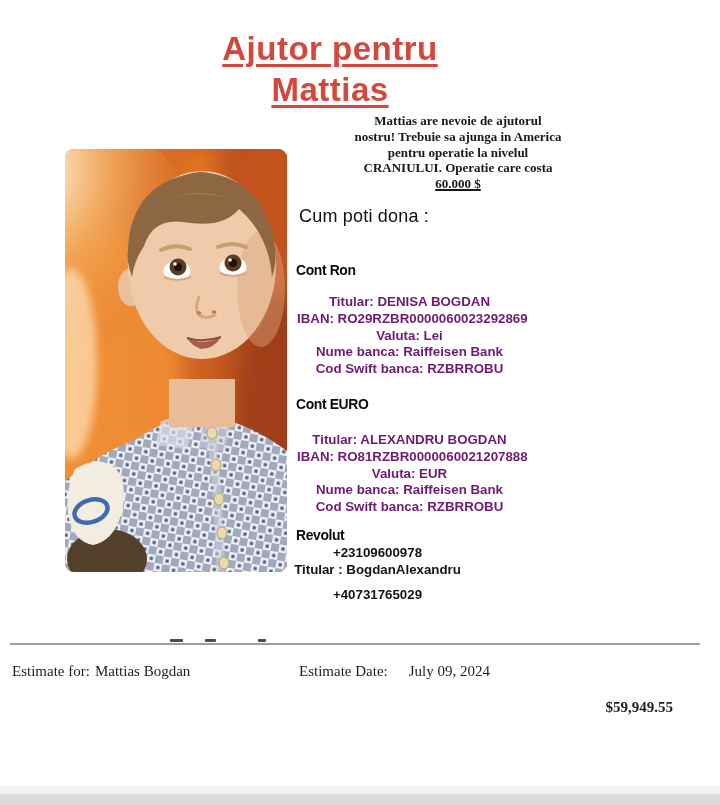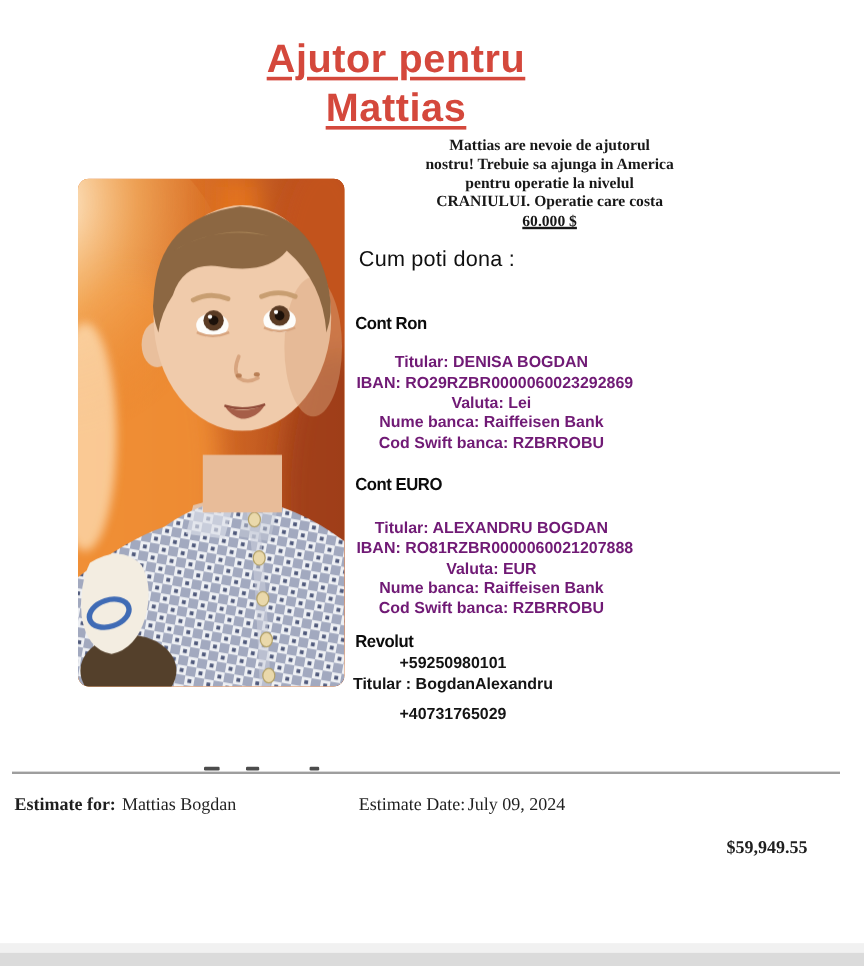--- a/index.html
+++ b/index.html
@@ -74,24 +74,24 @@
   .fragment{height:3px;background:#4c4c4c;top:639px;border-radius:1px;}
   .frag-a{left:170px;width:13px;}
   .frag-b{left:205px;width:11px;}
   .frag-c{left:258px;width:8px;}
 
   .est-row{
     font-family:"Liberation Serif",serif;font-size:15px;color:#1f1f1f;
     white-space:nowrap;
   }
   .est-for{top:663px;left:12px;}
-  .est-for .lab{font-weight:700;}
+  .est-for .lab{font-weight:400;}
   .est-for .val{margin-left:5px;}
   .est-date{top:663px;left:299px;}
-  .est-date .val{margin-left:2px;}
+  .est-date .val{margin-left:21px;}
   .grand-label{top:699px;left:12px;font-weight:700;}
   .grand-total{top:699px;left:473px;width:200px;text-align:right;font-weight:700;}
 
   .footer-light{top:786px;left:0;width:720px;height:8px;background:#f1f1f1;}
   .footer-band{top:794px;left:0;width:720px;height:11px;background:#dbdbdb;}
 </style>
 </head>
 <body>
 
 <div class="abs" style="inset:0;border-radius:13px;">
@@ -210,21 +210,21 @@
   <div class="abs details details-euro">
     <div>Titular: ALEXANDRU BOGDAN</div>
     <div>IBAN: RO81RZBR0000060021207888</div>
     <div>Valuta: EUR</div>
     <div>Nume banca: Raiffeisen Bank</div>
     <div>Cod Swift banca: RZBRROBU</div>
   </div>
 
   <div class="abs section-label lbl-revolut">Revolut</div>
   <div class="abs rev-entry rev-1">
-    <div>+59250980101</div>
+    <div>+23109600978</div>
     <div>Titular : BogdanAlexandru</div>
   </div>
   <div class="abs rev-entry rev-2">
     <div>+40731765029</div>
   </div>
 
   <div class="abs fragment frag-a"></div>
   <div class="abs fragment frag-b"></div>
   <div class="abs fragment frag-c"></div>
   <div class="abs divider"></div>

